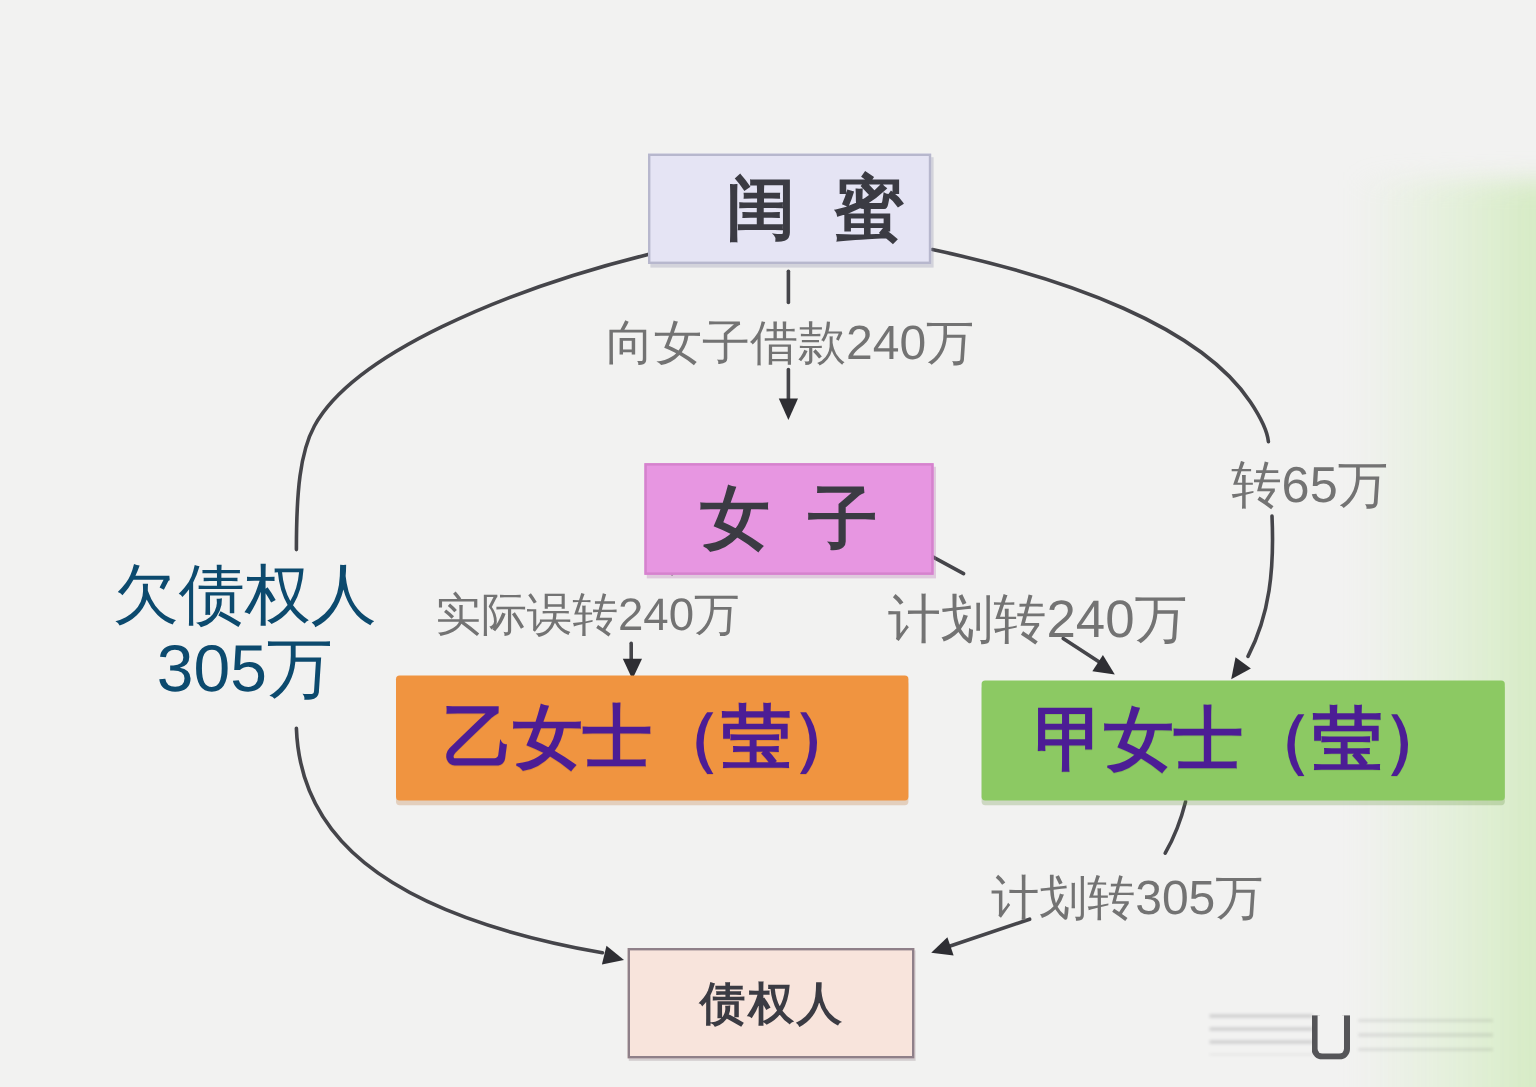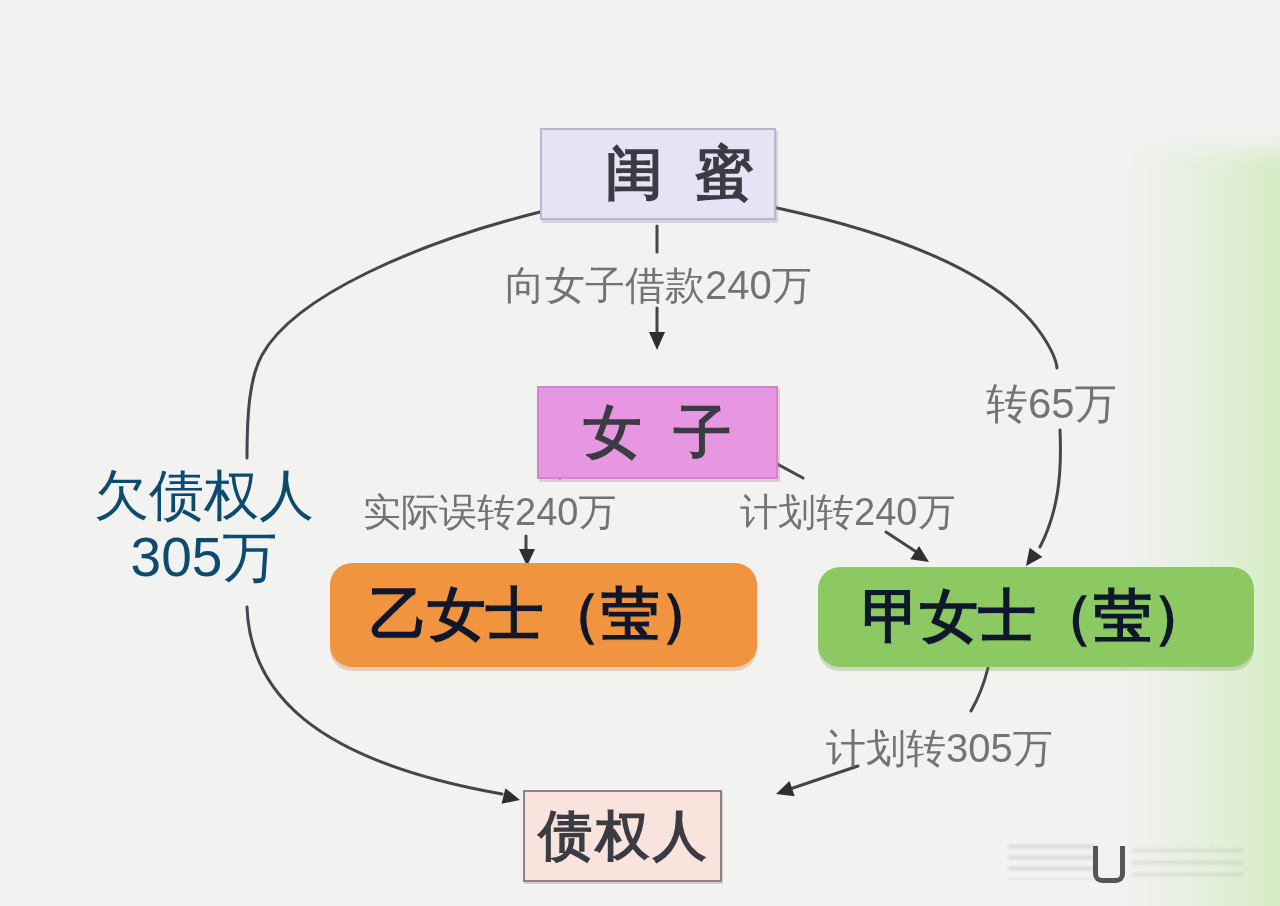--- a/index.html
+++ b/index.html
@@ -15,32 +15,32 @@
   }
   svg.arrows{position:absolute;left:0;top:0;z-index:1;}
   .node{
     position:absolute;z-index:2;display:flex;align-items:center;justify-content:center;
     font-weight:bold;color:#3b3b43;box-sizing:border-box;white-space:nowrap;
   }
   .node-plain{border:2px solid #b7b7cd;box-shadow:2px 3px 0 rgba(140,140,170,0.30);}
   .node-guimi{left:540px;top:128px;width:236px;height:92px;font-size:58px;letter-spacing:0.55em;text-indent:0.55em;}
   .node-nvzi{left:537px;top:350px;width:241px;height:93px;font-size:58px;letter-spacing:0.55em;text-indent:0.55em;
     border:2px solid #d583cd;box-shadow:2px 3px 0 rgba(180,110,175,0.30);margin-top:36px;}
-  .node-round{border-radius:22px;color:#0f172a;font-weight:900;text-shadow:0 1px 0 rgba(0,0,0,0.08);}
+  .node-round{border-radius:3px;color:#4c1d95;font-weight:900;text-shadow:0 1px 0 rgba(0,0,0,0.08);}
   .node-yi{left:330px;top:563px;width:427px;height:104px;font-size:58px;box-shadow:0 4px 0 rgba(185,105,35,0.25);}
   .node-jia{left:818px;top:567px;width:436px;height:100px;font-size:58px;box-shadow:0 4px 0 rgba(95,140,55,0.25);}
-  .node-zqr{left:523px;top:790px;width:199px;height:92px;font-size:54px;letter-spacing:0.06em;text-indent:0.06em;
+  .node-zqr{left:523px;top:790px;width:239px;height:92px;font-size:38px;letter-spacing:0.06em;text-indent:0.06em;
     border:2px solid #8f8089;box-shadow:1px 2px 0 rgba(120,100,110,0.25);}
   .lbl{
     position:absolute;z-index:2;color:#737373;white-space:nowrap;font-weight:500;
   }
   .lbl-borrow{left:505px;top:258px;font-size:40px;}
   .lbl-actual{left:363px;top:487px;font-size:38px;}
-  .lbl-plan240{left:740px;top:487px;font-size:38px;}
-  .lbl-65{left:986px;top:376px;font-size:42px;}
+  .lbl-plan240{left:740px;top:487px;font-size:44px;}
+  .lbl-65{left:1026px;top:376px;font-size:42px;}
   .lbl-305plan{left:826px;top:721px;font-size:40px;}
   .lbl-owes{left:78px;top:464px;width:252px;text-align:center;font-size:55px;line-height:62px;color:#0c4a6e;}
   .wm{position:absolute;z-index:3;}
   .wm-u{left:1093px;top:846px;width:22px;height:32px;border:5px solid #3a3a3e;border-top:none;border-radius:0 0 9px 9px;opacity:.85;}
   .wm-s1{left:1008px;top:845px;width:86px;height:34px;opacity:.28;filter:blur(1.5px);
     background:repeating-linear-gradient(to bottom, rgba(90,90,95,.7) 0 3px, transparent 3px 11px);}
   .wm-s2{left:1132px;top:849px;width:112px;height:36px;opacity:.18;filter:blur(1.5px);
     background:repeating-linear-gradient(to bottom, rgba(80,80,85,.7) 0 3px, transparent 3px 12px);}
 </style>
 </head>

